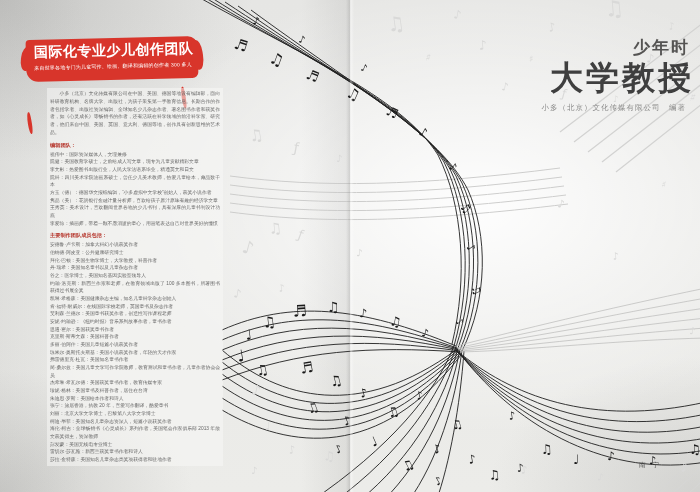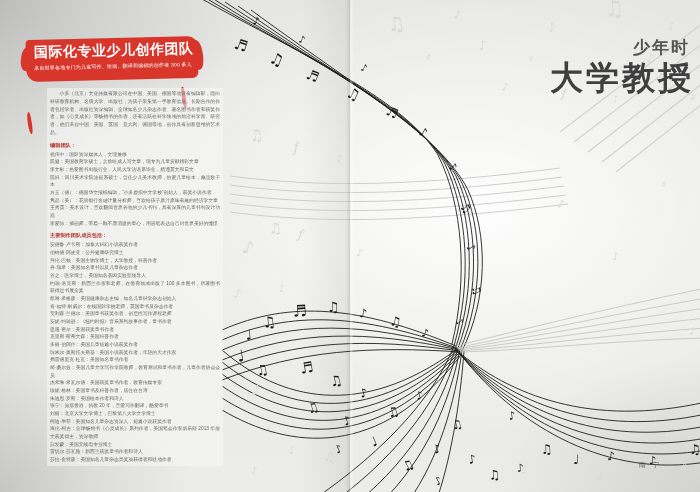--- a/index.html
+++ b/index.html
@@ -265,19 +265,20 @@
         <p class="member">海伦·柯吉：全球畅销书《心灵成长》系列作者，美国笔会作家俱乐部 2013 年散文获奖得主，资深教师</p>
         <p class="member">彭发蒙：美国无线电专业博士</p>
         <p class="member">雷切尔·莎瓦雅：新西兰获奖童书作者和诗人</p>
         <p class="member">莎拉·金特森：美国知名儿童杂志类奖项获得者和驻地作者</p>
       </div>
   </div>
 
   <div class="titles">
     <div class="series">少年时</div>
     <div class="main-title">大学教授</div>
+    <div class="byline">小多（北京）文化传媒有限公司　编著</div>
   </div>
 
   <div class="publisher">
     <div class="pub-city">南宁</div>
   </div>
 
 </div>
 
 </body></html>

